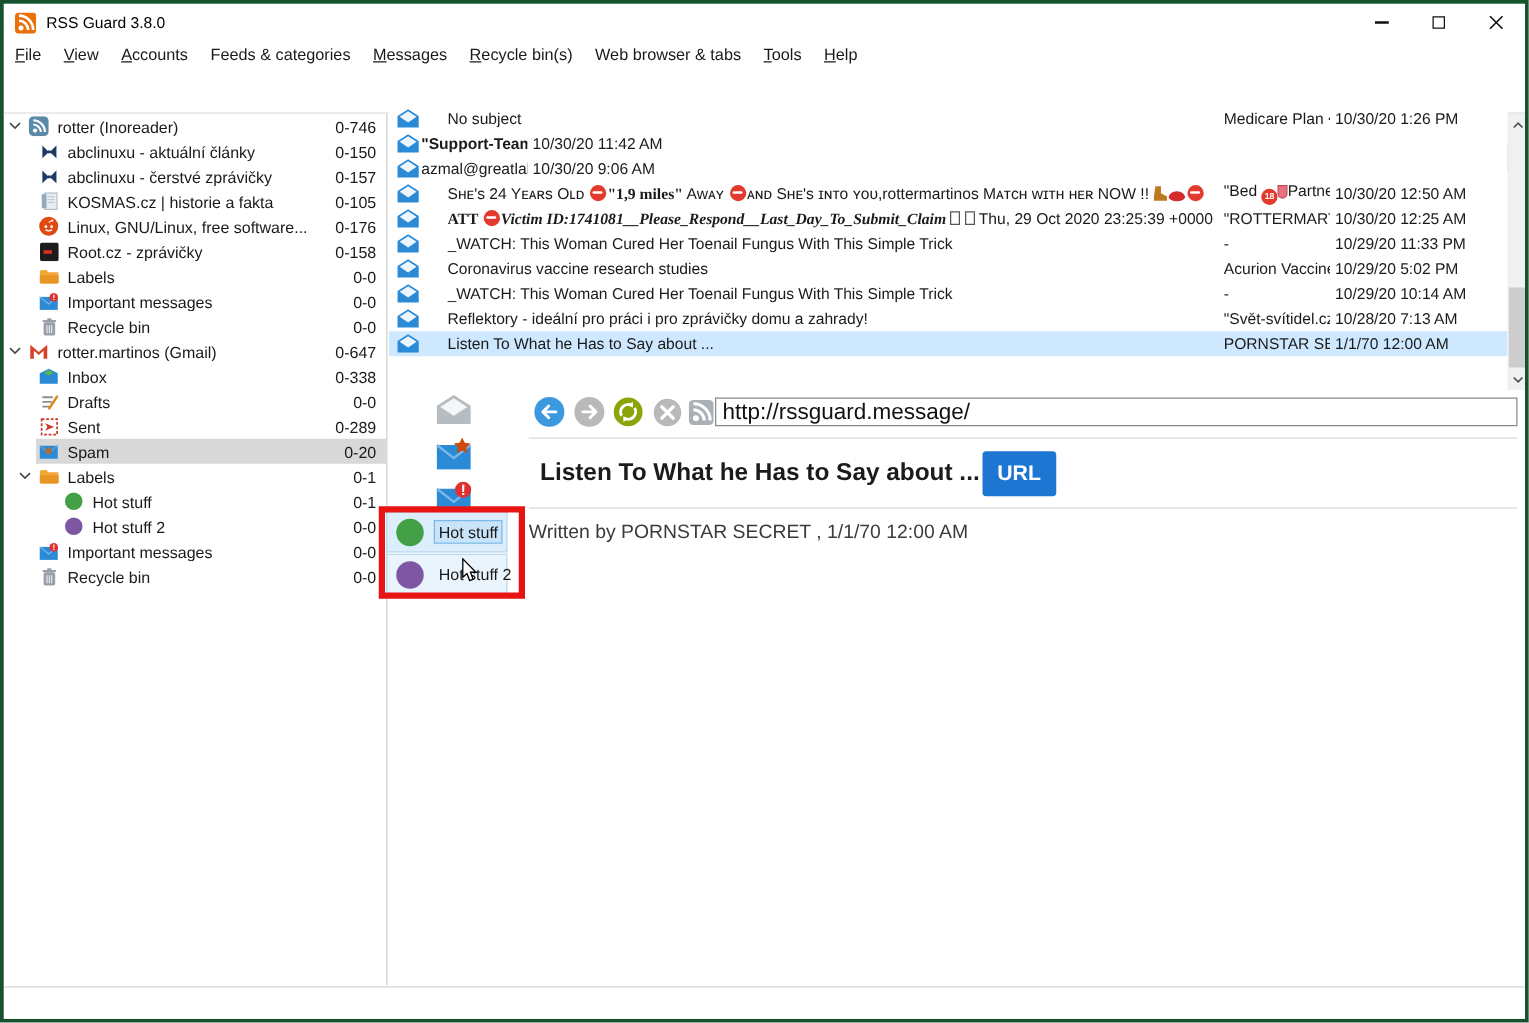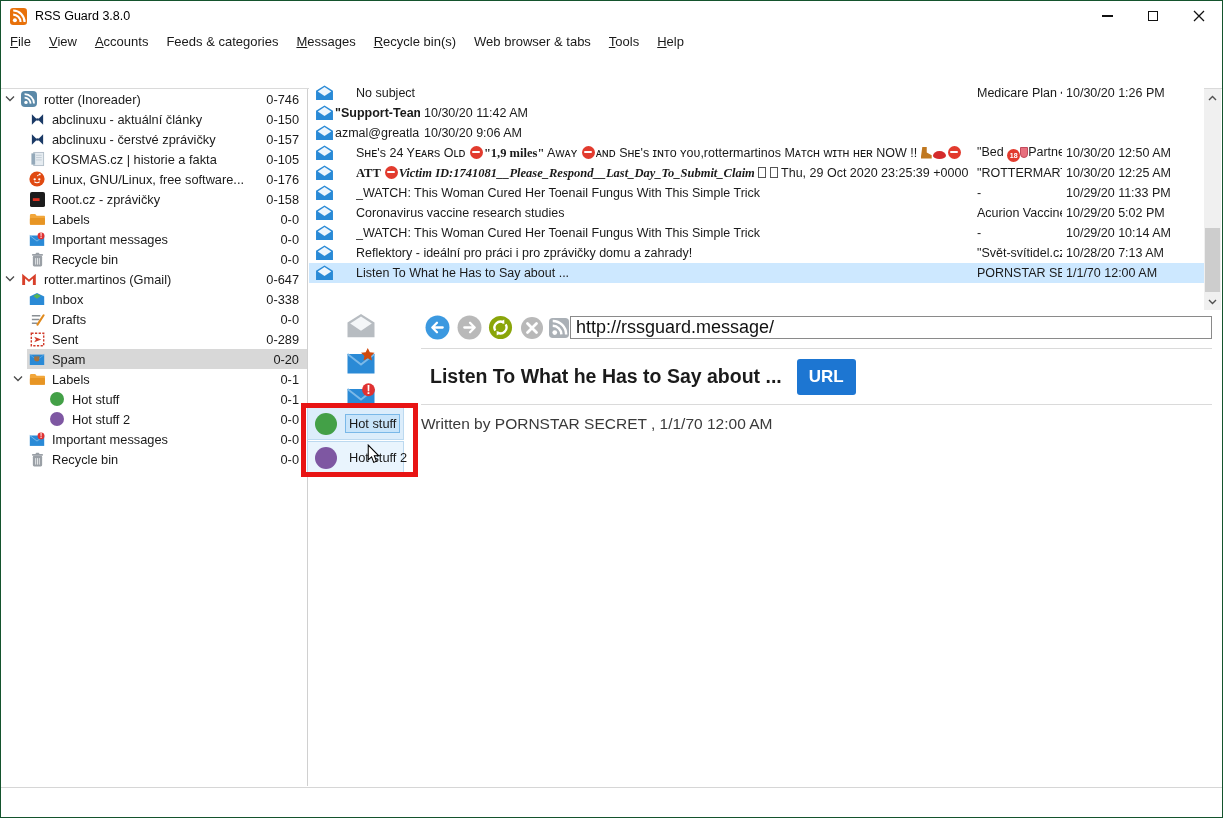--- a/index.html
+++ b/index.html
@@ -1,19 +1,19 @@
 <!DOCTYPE html>
 <html><head>
 <meta charset="utf-8">
 <style>
   html,body{margin:0;padding:0;background:#9b9b9b;}
   *{box-sizing:border-box;}
   .app{position:relative;width:1223px;height:818px;background:#fff;
        font-family:"Liberation Sans",sans-serif;color:#1a1a1a;overflow:hidden;
-       border:1px solid #14532d;}
+       border:3px solid #14532d;}
   
   .titlebar{position:absolute;left:0;top:0;width:100%;height:30px;background:#fff;display:flex;align-items:center;}
   .app-icon{width:17px;height:17px;margin-left:9px;display:inline-flex;}
   .title-text{margin-left:8px;font-size:12.5px;color:#000;}
   .win-btns{position:absolute;right:0;top:0;height:30px;display:flex;}
   .win-btn{width:46px;height:30px;display:flex;align-items:center;justify-content:center;cursor:default;}
   .glyph-min{width:11px;height:1.5px;background:#111;}
   .glyph-max{width:10px;height:10px;border:1.2px solid #111;}
   
   .menubar{position:absolute;left:0;top:30px;width:100%;height:22px;background:#fff;display:flex;font-size:13px;}
@@ -70,21 +70,21 @@
   .chip-text.focused{background:#c8e4fa;outline:1px solid #7ab8e8;}
   .red-rect{position:absolute;left:300px;top:402px;width:117px;height:74px;border:5px solid #e81414;pointer-events:none;}
   .cursor{position:absolute;left:366px;top:443px;width:13px;height:20px;pointer-events:none;}
   
   .nav-circle{position:absolute;top:314px;width:25px;height:25px;display:flex;align-items:center;justify-content:center;}
   .url-input{position:absolute;left:569px;top:315px;width:642px;height:23px;border:1px solid #8a8a8a;
              font-size:18px;padding:0 5px;font-family:"Liberation Sans",sans-serif;color:#111;}
   .preview-header{position:absolute;left:420px;top:347px;width:791px;height:57px;background:#fff;
                   border-top:1px solid #dadada;border-bottom:1px solid #dadada;display:flex;align-items:center;padding-left:9px;}
   .preview-title{font-size:19.5px;font-weight:600;color:#1b1b1b;white-space:nowrap;}
-  .url-btn{margin-left:15px;background:#1d76d2;color:#fff;font-size:17px;font-weight:bold;
+  .url-btn{margin-left:2px;background:#1d76d2;color:#fff;font-size:17px;font-weight:bold;
            padding:8px 12px;border-radius:3px;border:none;font-family:"Liberation Sans",sans-serif;}
   .byline{position:absolute;left:420px;top:414px;width:791px;text-align:left;font-size:15.5px;color:#3a3a3a;}
   
   .statusbar{position:absolute;left:0;top:786px;width:100%;height:32px;background:#fff;border-top:1px solid #d6d6d6;}
 </style>
 </head>
 <body>
 
 <div class="app">
 

